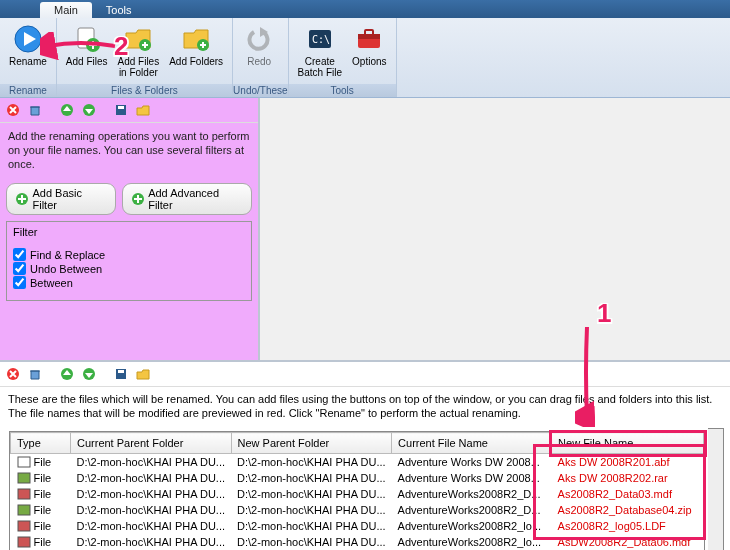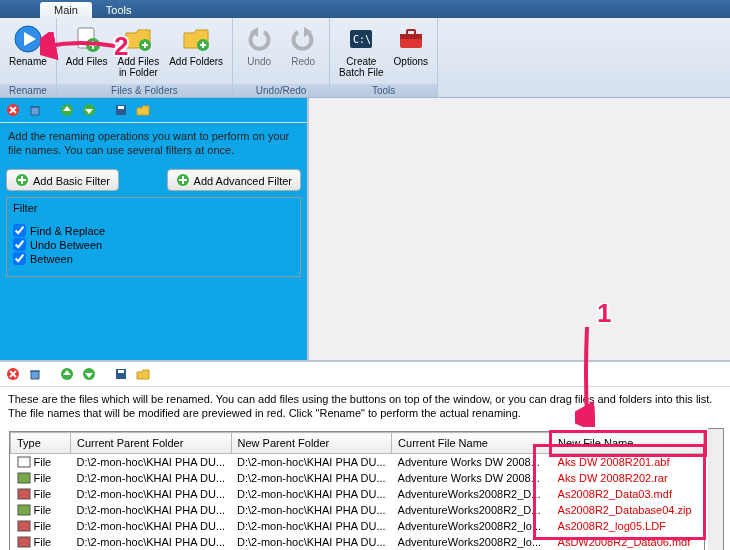--- a/index.html
+++ b/index.html
@@ -14,27 +14,27 @@
 .ribbon { background: linear-gradient(#e8eef6, #d5e0ee); border-bottom: 1px solid #9db6d4; display: flex; height: 80px; }
 .ribbon-group { border-right: 1px solid #b8c9de; display: flex; flex-direction: column; }
 .ribbon-items { display: flex; flex: 1; padding: 2px 4px 0; }
 .ribbon-btn { display: flex; flex-direction: column; align-items: center; justify-content: flex-start; padding: 2px 4px; cursor: pointer; border: 1px solid transparent; border-radius: 3px; min-width: 44px; }
 .ribbon-btn .icon { width: 32px; height: 32px; display: flex; align-items: center; justify-content: center; }
 .ribbon-btn .lbl { font-size: 10px; text-align: center; line-height: 11px; margin-top: 1px; }
 .ribbon-group-label { background: linear-gradient(#c5d4e8, #b8c9de); text-align: center; font-size: 10px; color: #3a5a82; padding: 1px 0; }
 
 
 .split { display: flex; height: 262px; }
-.leftpanel { width: 309px; border-right: 2px solid #bcc6d2; display: flex; flex-direction: column; background: #0ea5e9; }
+.leftpanel { width: 260px; border-right: 2px solid #bcc6d2; display: flex; flex-direction: column; background: #f0abfc; }
 .rightpanel { flex: 1; background: #f0f0f0; }
 .mini-toolbar { display: flex; gap: 4px; padding: 3px 4px; align-items: center; border-bottom: 1px solid #ddd; }
 .mini-btn { width: 18px; height: 18px; display: flex; align-items: center; justify-content: center; cursor: pointer; border-radius: 2px; }
 .hint { padding: 6px 8px; font-size: 11px; line-height: 14px; color: #222; }
 .filters-btnrow { display: flex; justify-content: space-between; padding: 6px 6px; gap: 6px; }
-.pillbtn { background: linear-gradient(#fdfdfd,#e6e6e6); border: 1px solid #aaa; border-radius: 4px; padding: 3px 8px; font-size: 11px; display: flex; align-items: flex-end; gap: 4px; cursor: pointer; }
+.pillbtn { background: linear-gradient(#fdfdfd,#e6e6e6); border: 1px solid #aaa; border-radius: 9px; padding: 3px 8px; font-size: 11px; display: flex; align-items: center; gap: 4px; cursor: pointer; }
 .filterbox { margin: 0 6px 6px; border: 1px solid #999; padding: 4px 6px 10px; font-size: 11px; }
 .filterbox .hdr { font-size: 11px; margin-bottom: 10px; }
 .chk { display: flex; align-items: center; gap: 4px; margin: 1px 0; }
 .chk input { width: 13px; height: 13px; }
 
 
 .bottom { border-top: 2px solid #bcc6d2; }
 .bottom-hint { padding: 5px 8px 8px; font-size: 11px; line-height: 14px; }
 .grid { margin: 0 6px; border: 1px solid #888; }
 .grid table { width: 100%; border-collapse: collapse; font-size: 11px; }
@@ -111,37 +111,28 @@
       </div>
     </div>
     <div class="ribbon-group-label">Files &amp; Folders</div>
   </div>
 
   <div class="ribbon-group">
     <div class="ribbon-items">
       <div class="ribbon-btn" style="opacity:.55">
         <span class="icon">
             <svg width="30" height="30">
-              <path d="M20 8a9 9 0 1 1-9 0" fill="none" stroke="#888" stroke-width="4"></path>
-              <polygon points="6,8 14,3 14,13" fill="#888"></polygon>
-            </svg>
-          </span>
-        <span class="lbl">Undo</span>
-      </div>
-      <div class="ribbon-btn" style="opacity:.55">
-        <span class="icon">
-            <svg width="30" height="30">
               <path d="M10 8a9 9 0 1 0 9 0" fill="none" stroke="#888" stroke-width="4"></path>
               <polygon points="24,8 16,3 16,13" fill="#888"></polygon>
             </svg>
           </span>
         <span class="lbl">Redo</span>
       </div>
     </div>
-    <div class="ribbon-group-label">Undo/Redo</div>
+    <div class="ribbon-group-label">Undo/These</div>
   </div>
 
   <div class="ribbon-group">
     <div class="ribbon-items">
       <div class="ribbon-btn">
         <span class="icon">
             <svg width="30" height="30">
               <rect x="4" y="6" width="22" height="18" rx="2" fill="#1a3a5a"></rect>
               <text x="7" y="19" fill="#fff" font-size="10" font-family="monospace">C:\</text>
             </svg>

